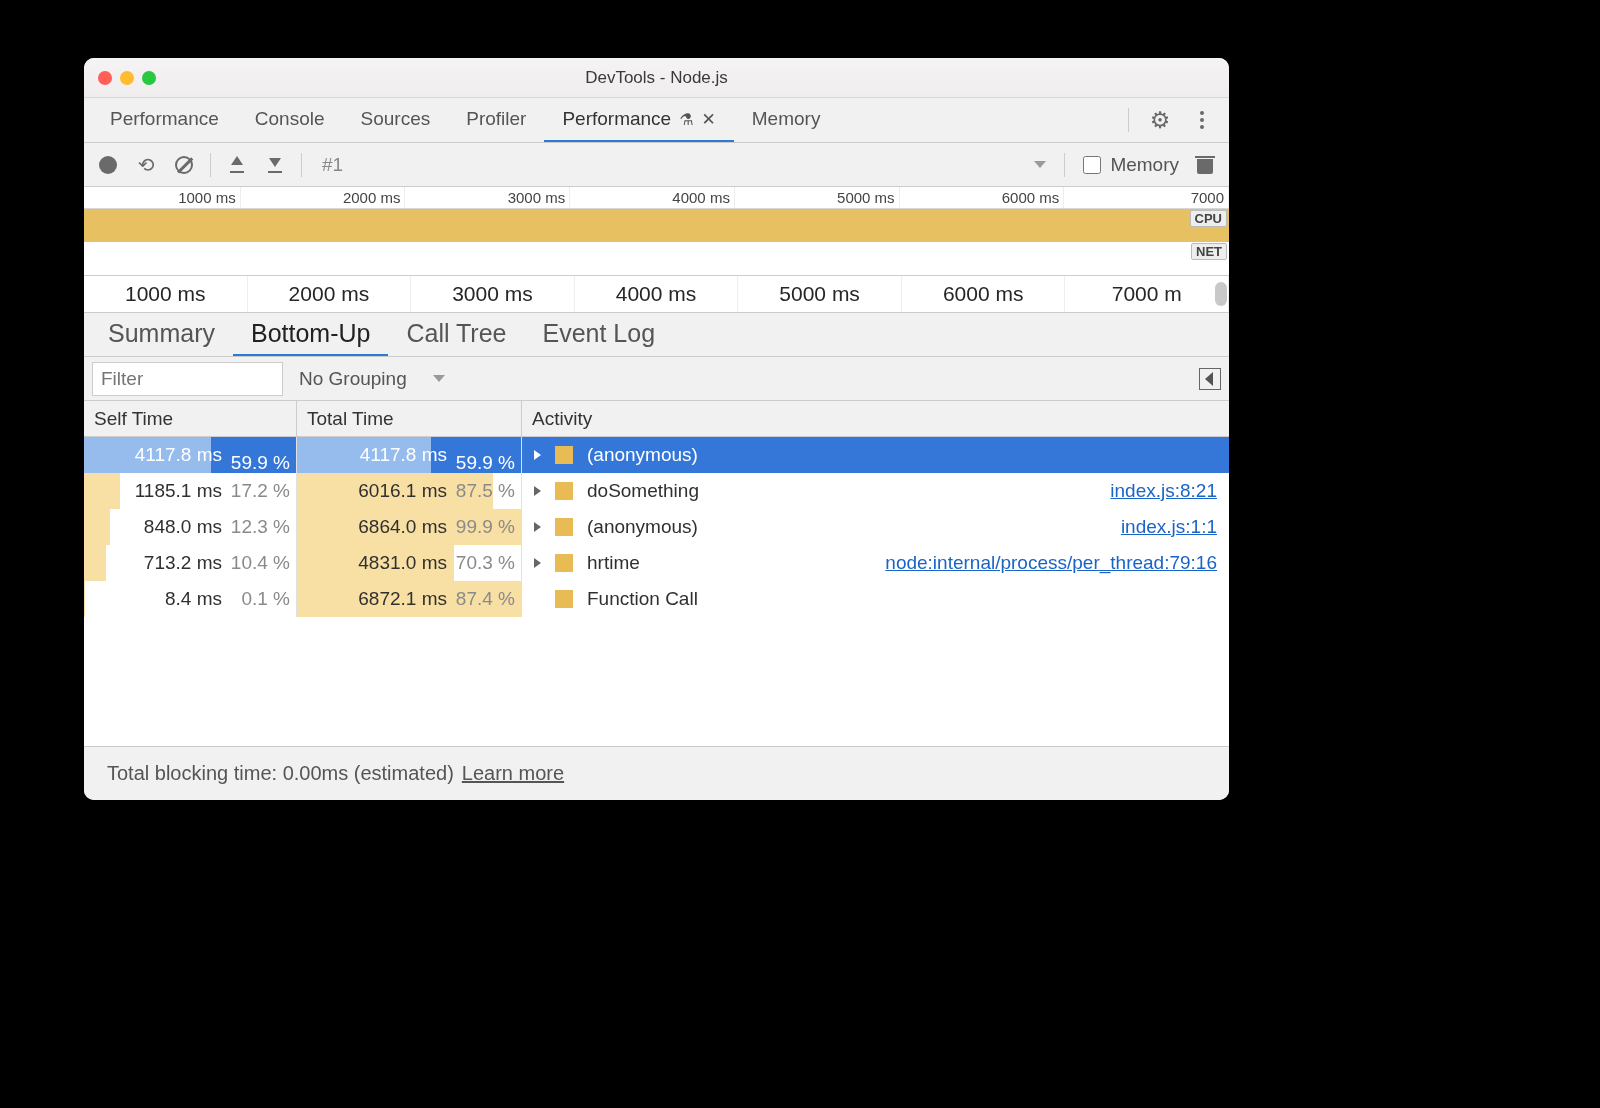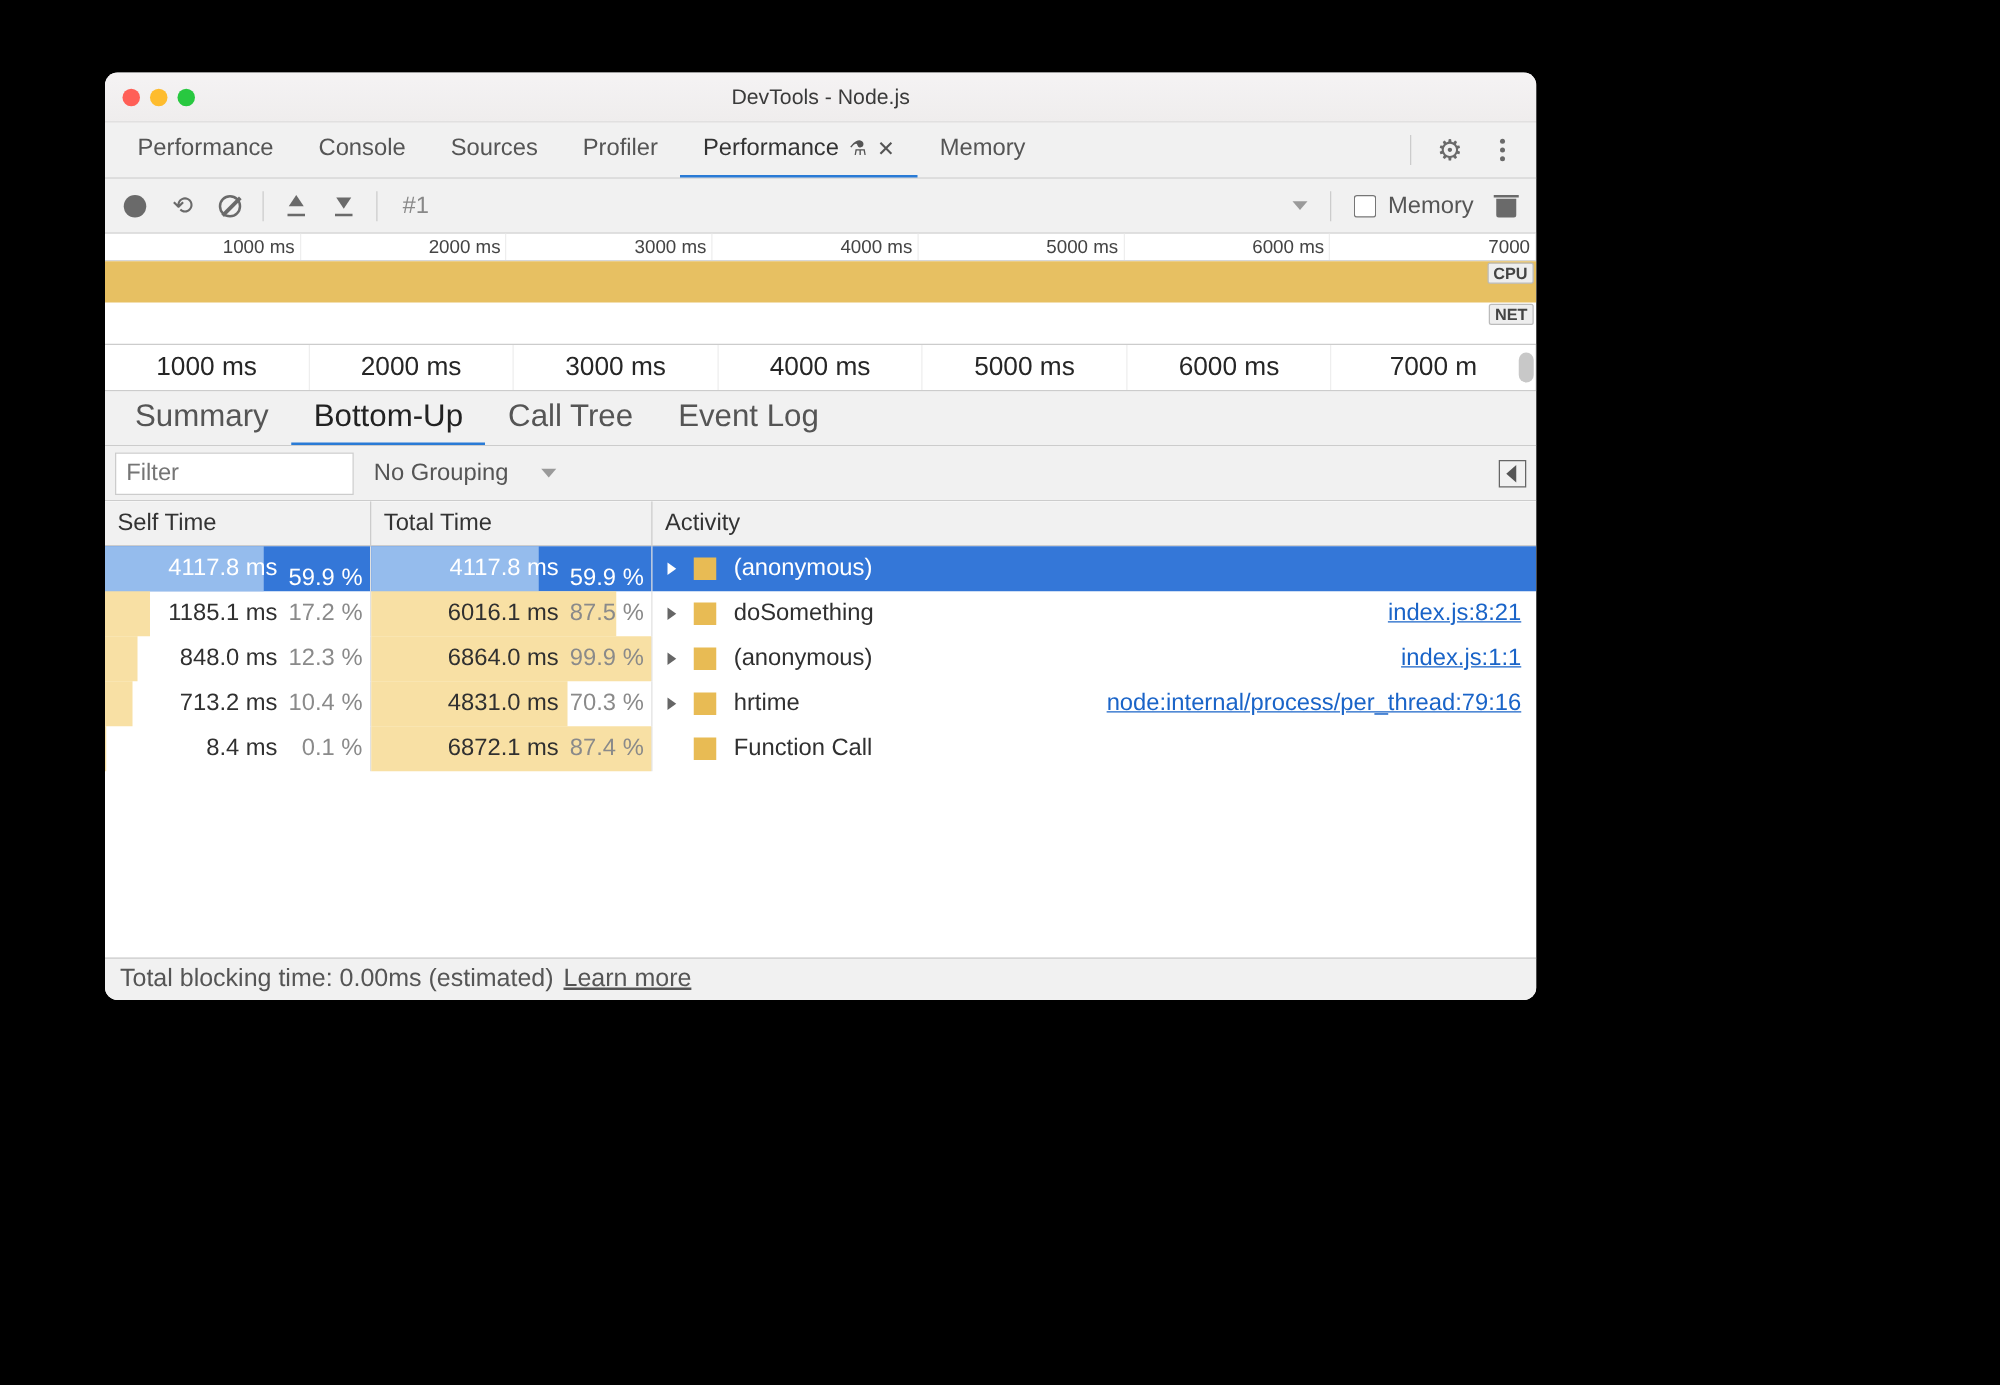--- a/index.html
+++ b/index.html
@@ -166,25 +166,25 @@
   .disclosure{width:0;height:0;border-left:7px solid #666;border-top:5px solid transparent;border-bottom:5px solid transparent;}
   .trow.sel .disclosure{border-left-color:#fff;}
   .disclosure.nodisc{visibility:hidden;}
   .swatch{width:18px;height:18px;background:#e8bb54;}
   .actname{}
   .cell-act .spacer{flex:1;}
   .srclink{color:#1a64c8;text-decoration:underline;}
 
   
   .footer{
-    height:34px;
+    height:54px;
     background:#f1f1f1;
     border-top:1px solid #ccc;
     display:flex; align-items:center;
-    padding:0 12px;
+    padding:0 23px;
     font-size:20px;
     color:#555;
     gap:8px;
   }
   .footer .learn{text-decoration:underline;cursor:pointer;}
 
   
   .i-circle{width:18px;height:18px;border-radius:50%;background:#6a6a6a;}
   .i-reload{font-size:20px;transform:scaleX(-1);}
   .i-ban{width:18px;height:18px;border:2.5px solid #6a6a6a;border-radius:50%;position:relative;}

